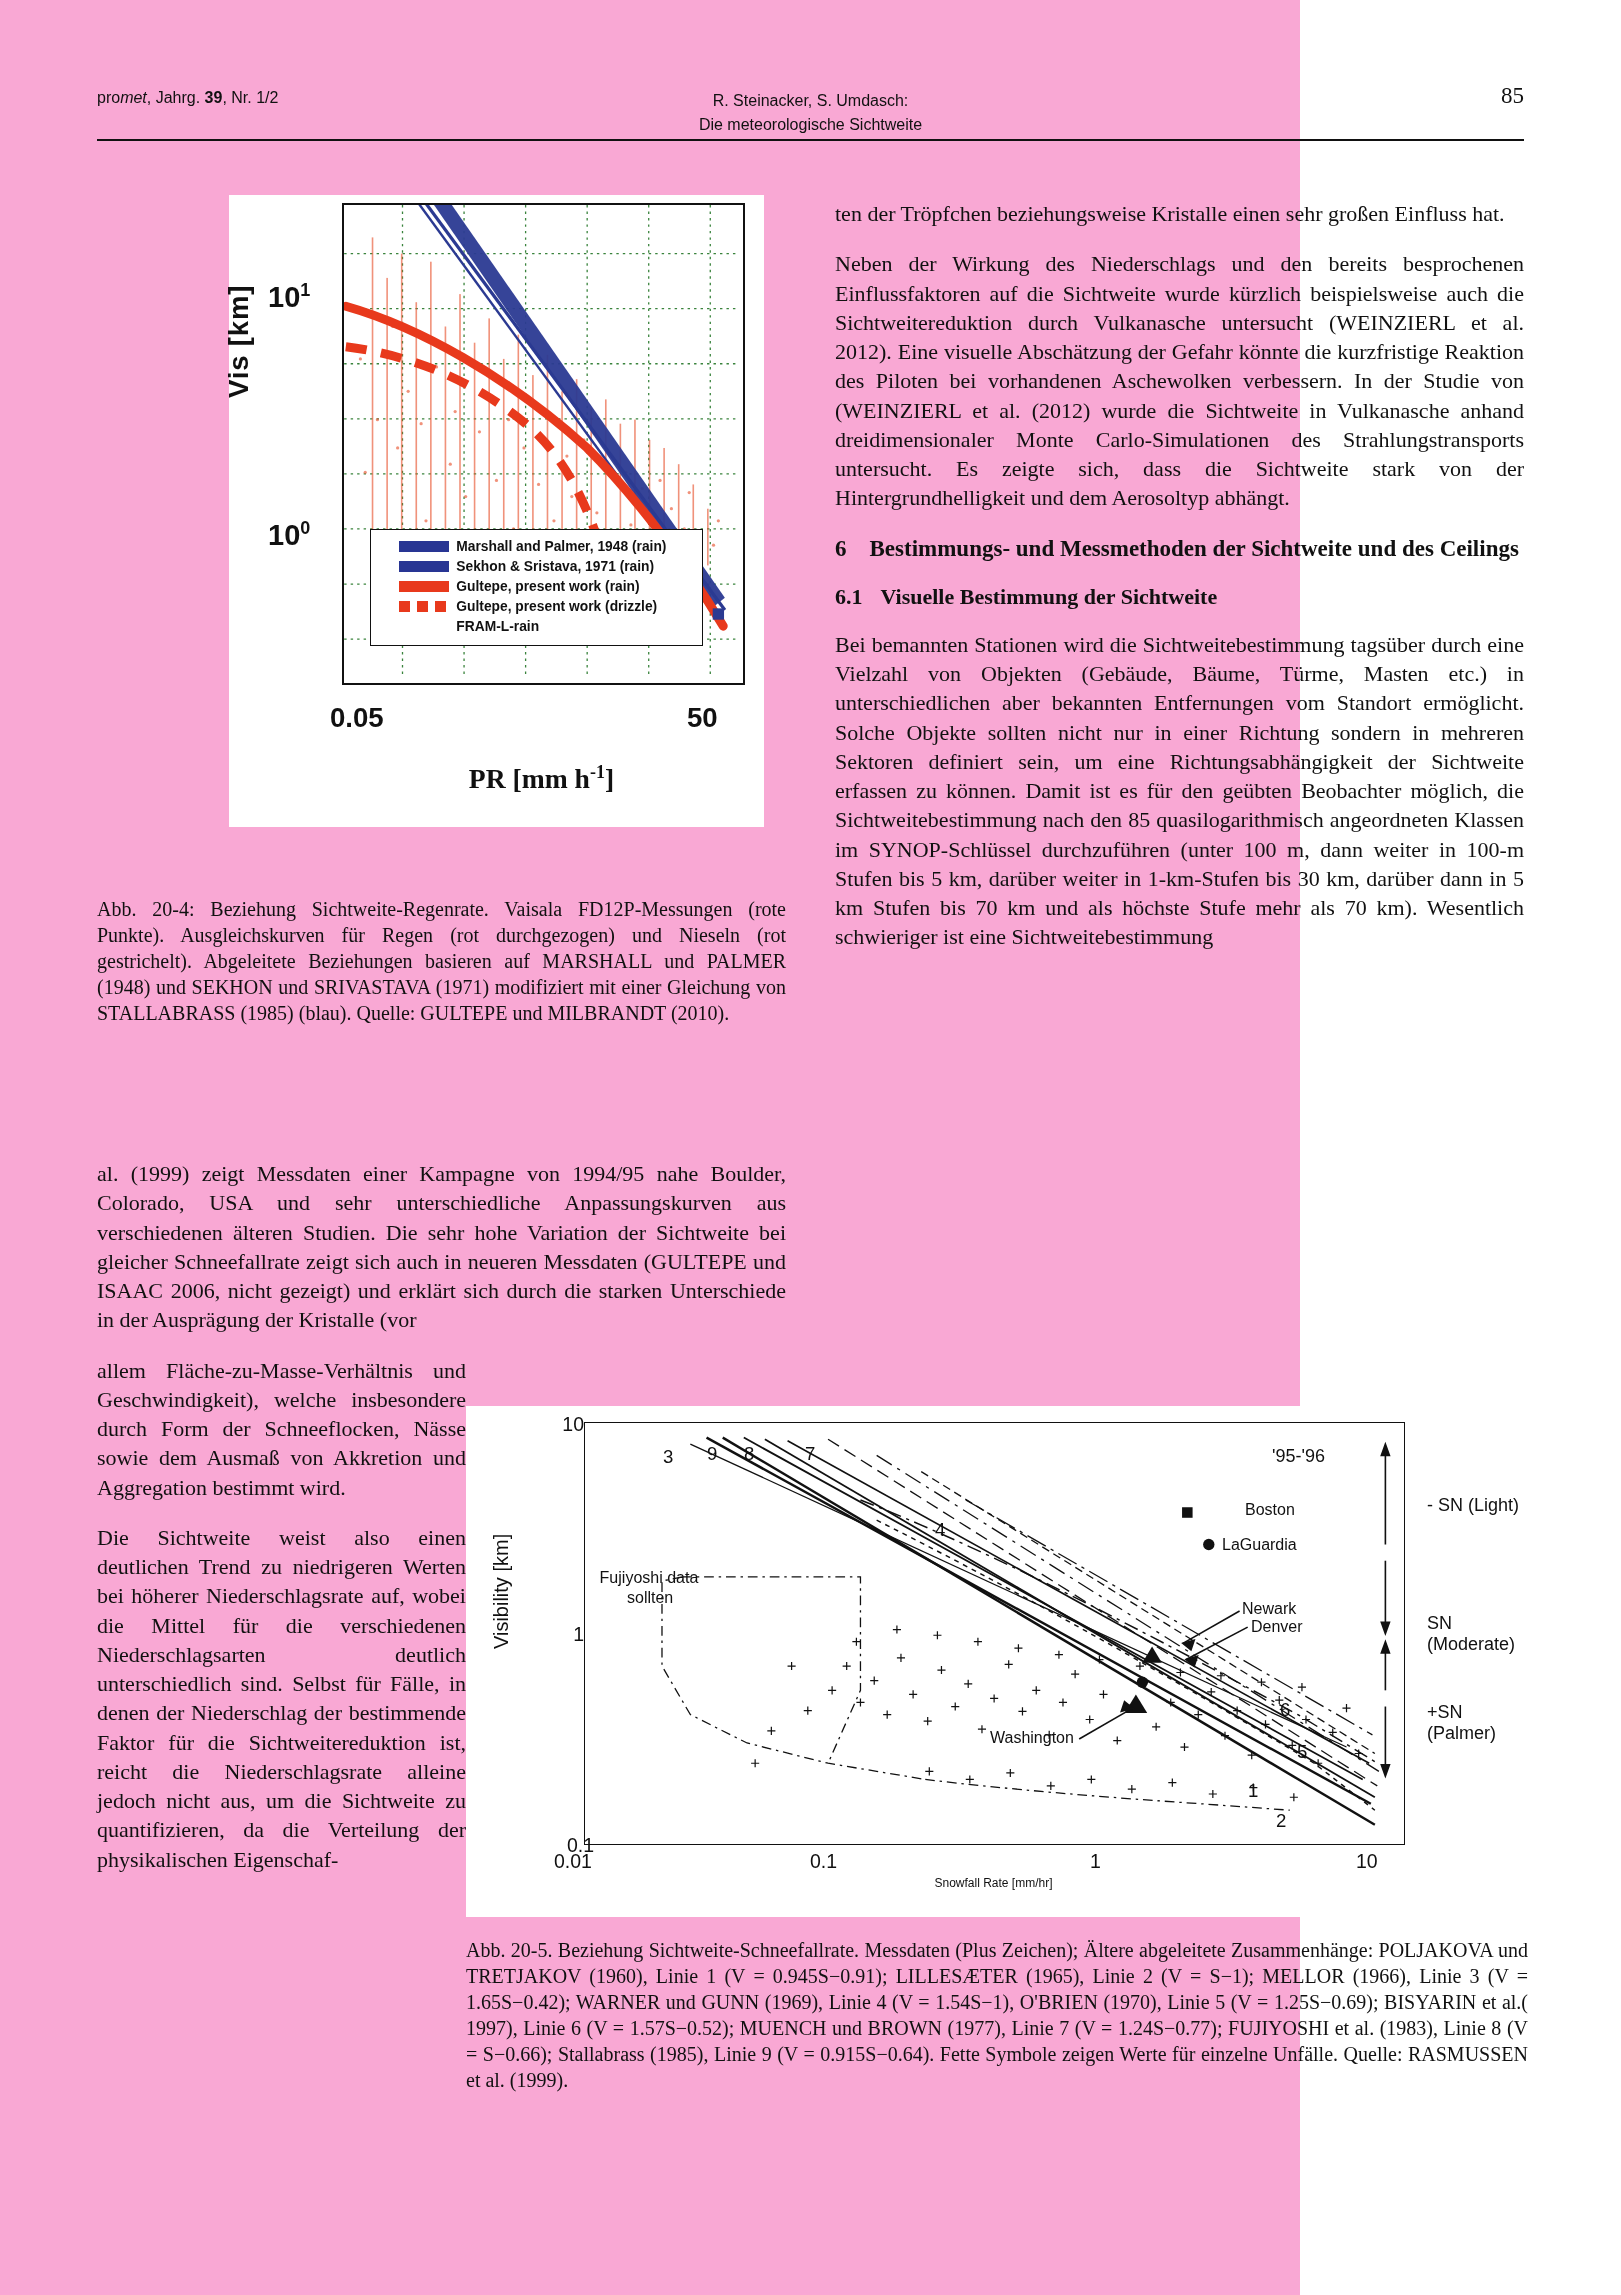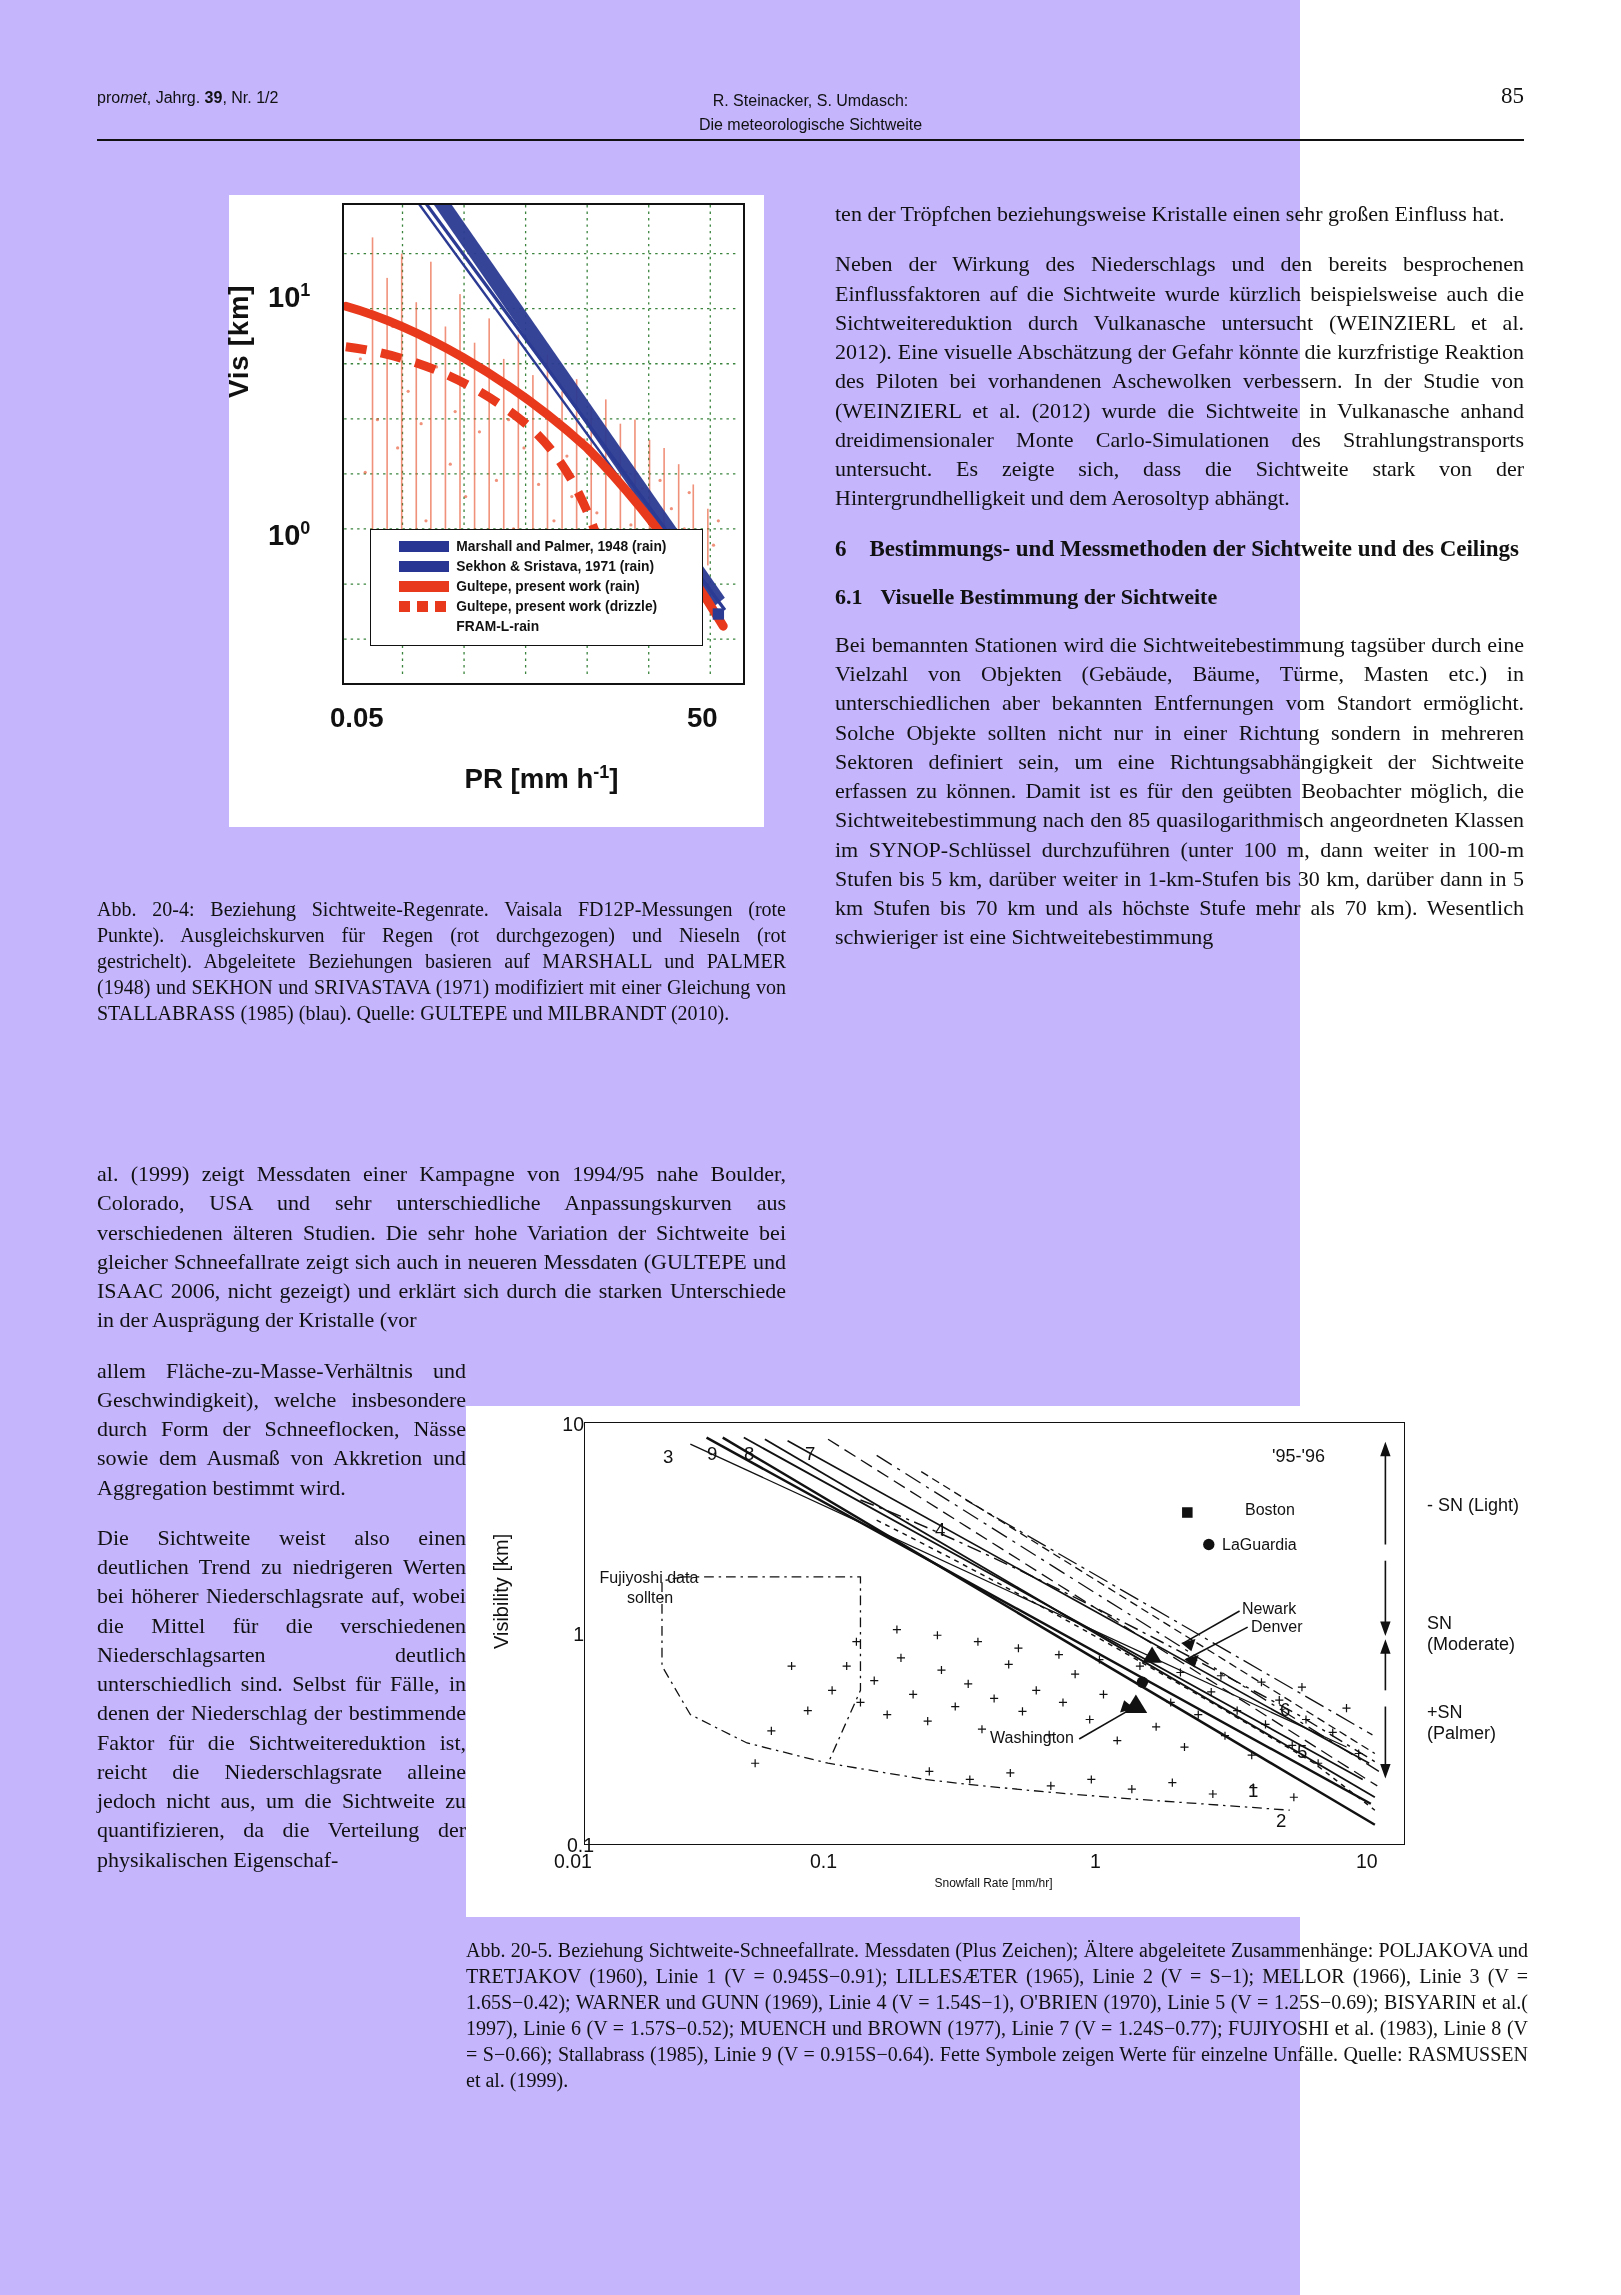--- a/index.html
+++ b/index.html
@@ -6,21 +6,21 @@
   body {
     width:1621px; height:2295px;
     font-family:"Liberation Serif", serif;
     color:#111;
     position:relative;
     overflow:hidden;
   }
   .page {
     position:absolute;
     left:0; top:0; width:1300px; height:2295px;
-    background:#c4b5fd;
+    background:#f9a8d4;
   }
 
   
   .header {
     position:absolute;
     left:97px; top:89px; width:1427px;
     font-family:"Liberation Sans", sans-serif;
     font-size:16px;
   }
   .header .left { position:absolute; left:0; top:0; }
@@ -99,21 +99,21 @@
   }
   .ytick {
     position:absolute;
     font-family:"Liberation Sans", sans-serif;
     font-weight:bold; font-size:29px;
   }
   .ytick sup { font-size:18px; }
   .xlab {
     position:absolute;
     left:113px; top:567px; width:399px; text-align:center;
-    font-family:Liberation Sans, sans-serif;
+    font-family:Liberation Serif, serif;
     font-weight:bold; font-size:27.6px;
   }
   .xtick {
     position:absolute; top:507px;
     font-family:"Liberation Sans", sans-serif;
     font-weight:bold; font-size:27.6px;
   }
   .legendbox {
     position:absolute;
     left:26px; top:324px; width:316px;

